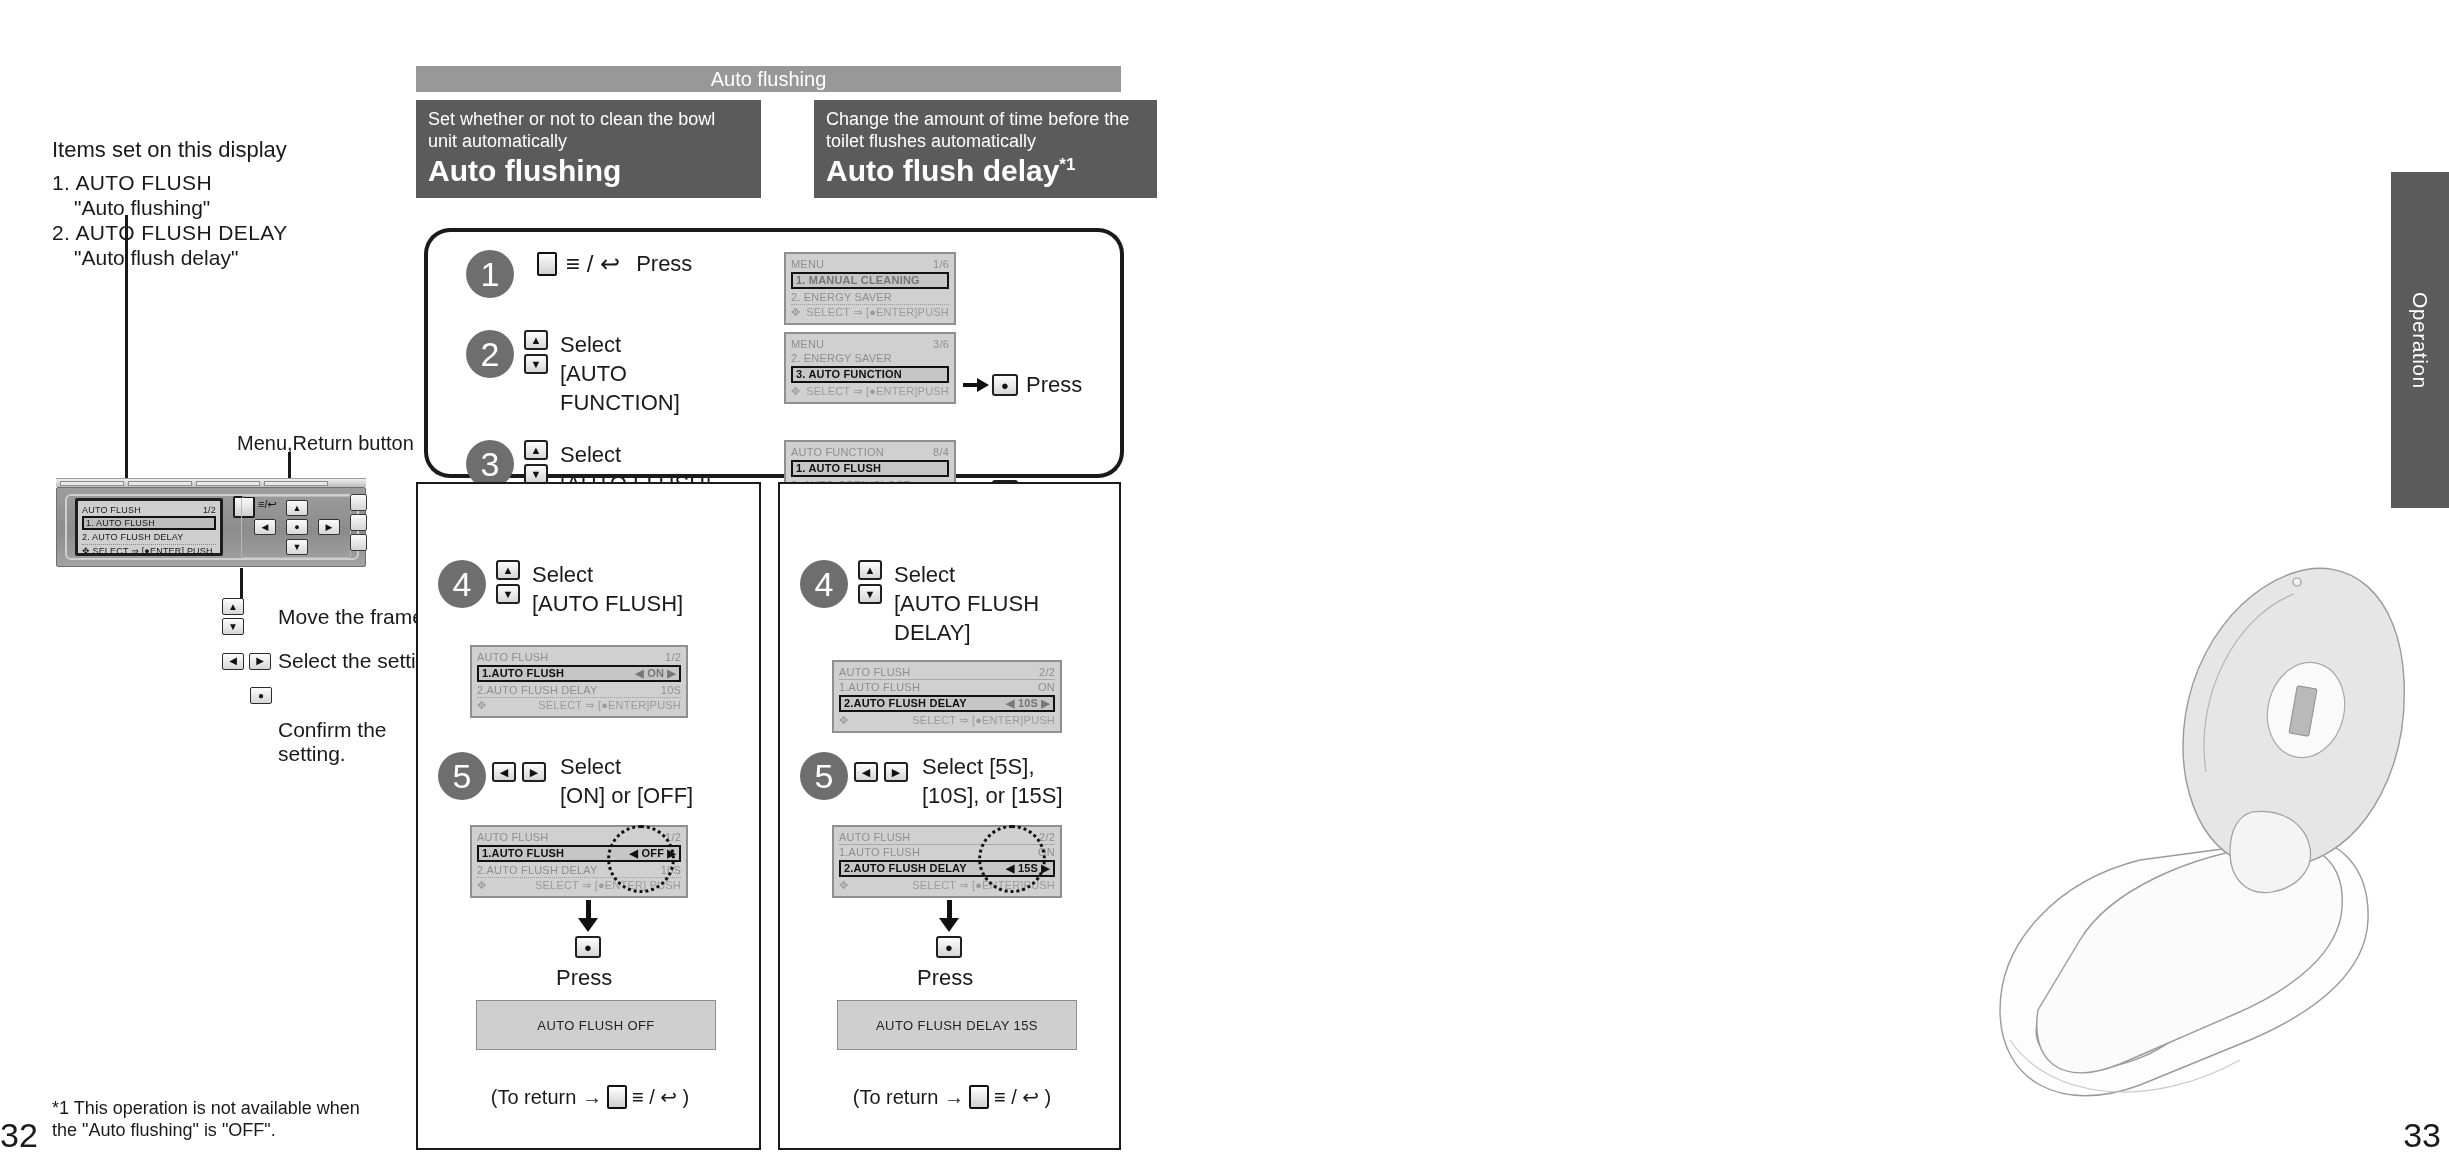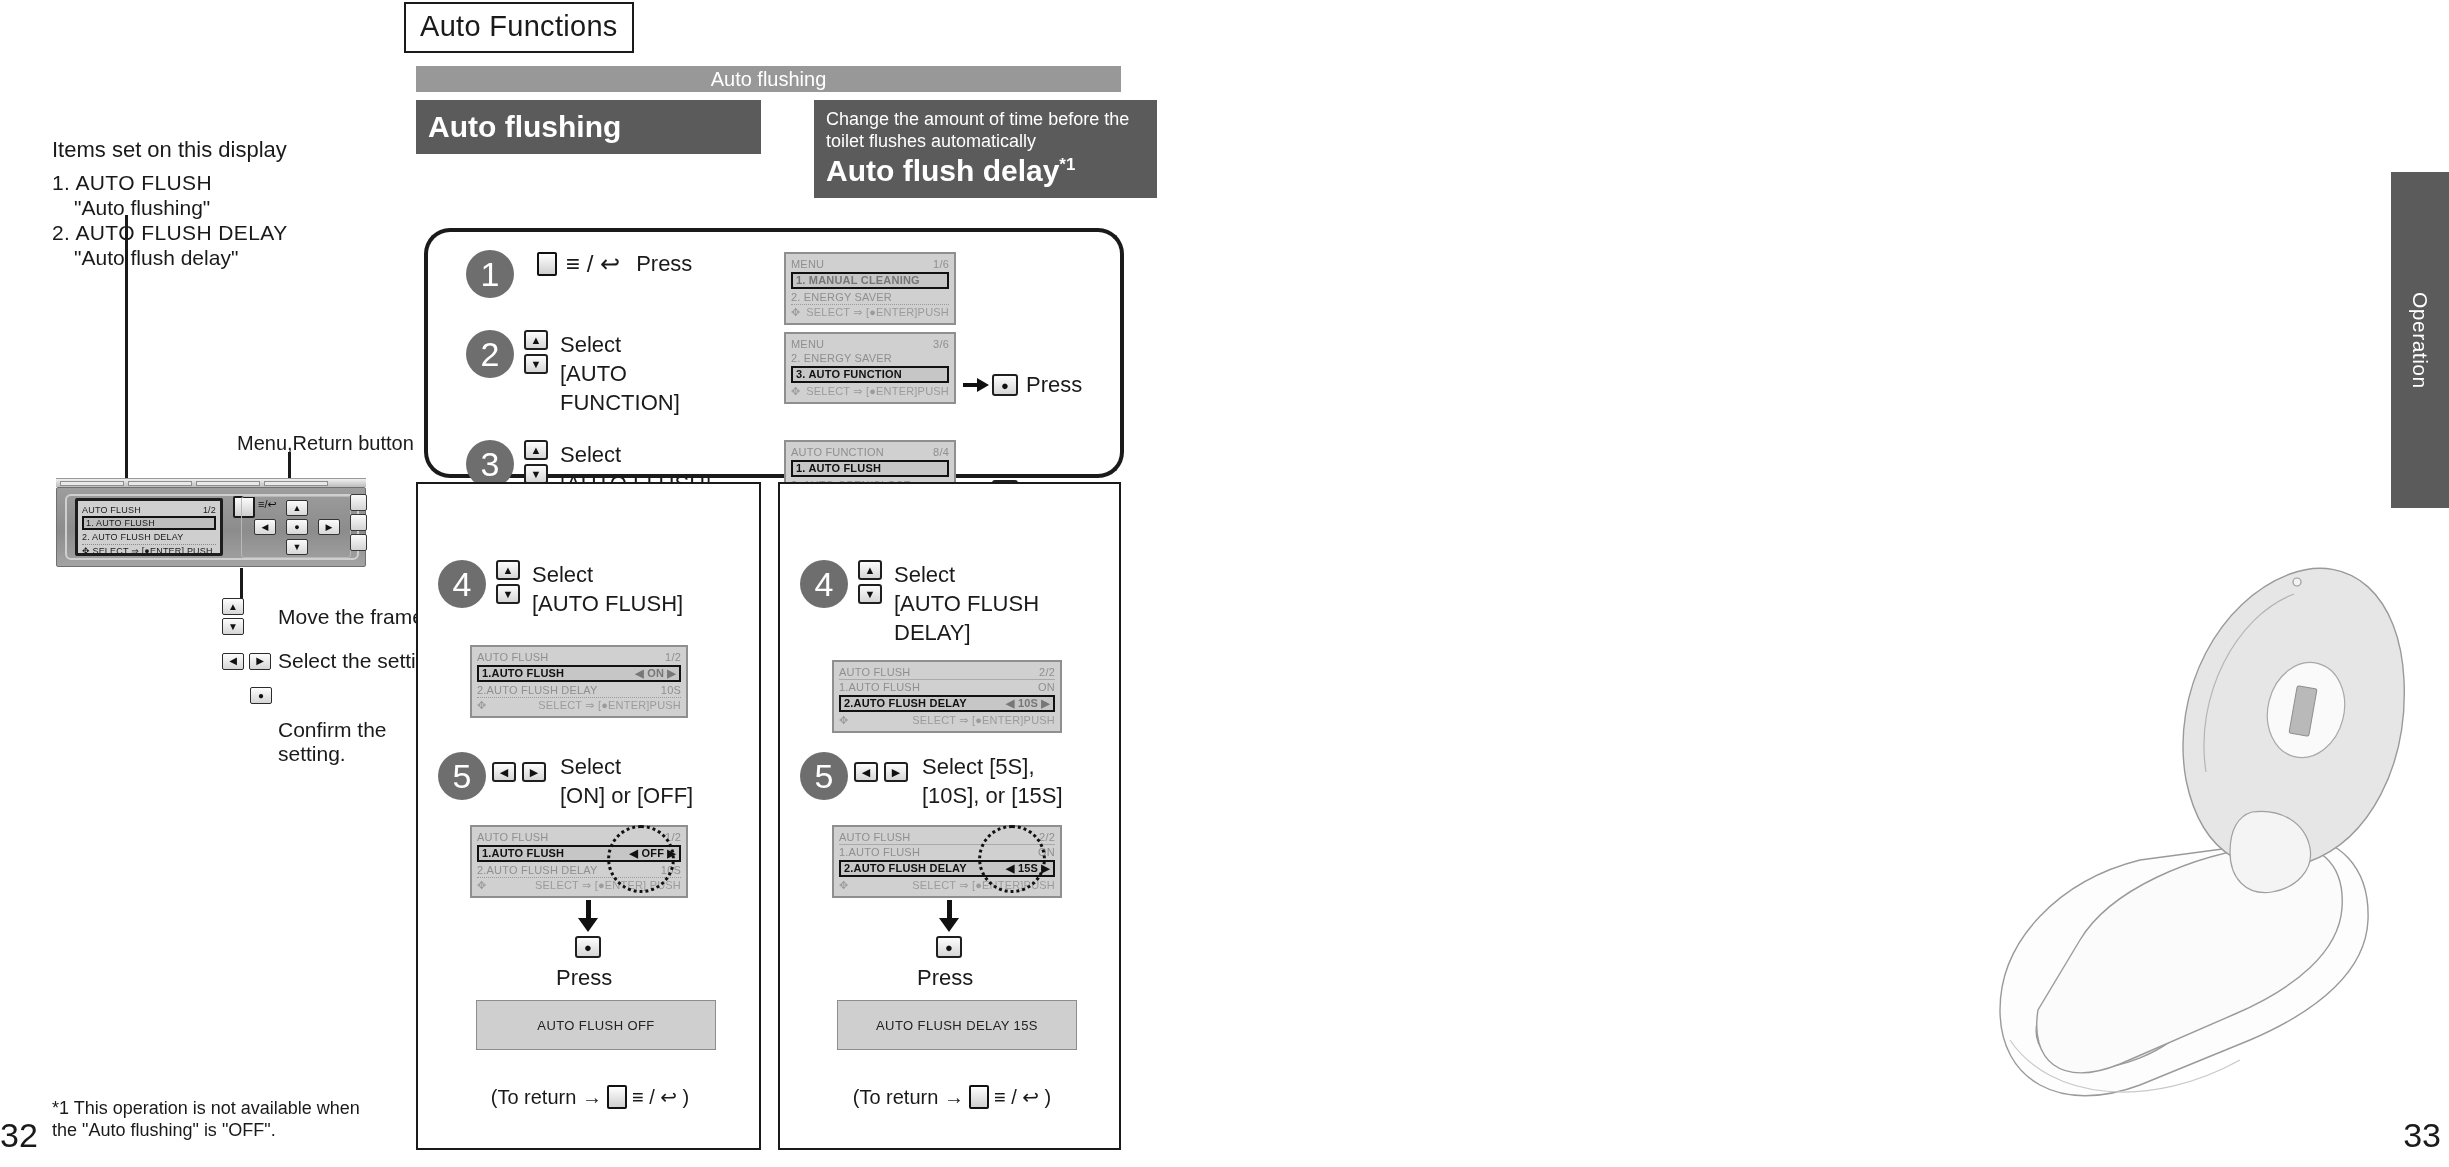--- a/index.html
+++ b/index.html
@@ -244,21 +244,20 @@
   }
 
   
   .toilet { position:absolute; left:1990px; top:540px; width:430px; height:600px; }
 </style>
 </head>
 <body>
 
 <div id="page">
 
-  <div class="chapter-chip">Auto Functions</div>
 
   <div class="left-note">Items set on this display</div>
 
   <div class="left-list">
     <div class="ll-row">1. AUTO FLUSH</div>
     <div class="ll-sub">"Auto flushing"</div>
     <div class="ll-row">2. AUTO FLUSH DELAY</div>
     <div class="ll-sub">"Auto flush delay"</div>
   </div>
 
@@ -333,20 +332,21 @@
       </div>
       <div class="lg-text small" style="white-space:pre-line;">Confirm the
 setting.</div>
     </div>
   </div>
 
   <div class="section-head">Auto flushing</div>
 
   <div class="col col-a">
     <div class="col-header">
+      <div class="desc">Set whether or not to clean the bowl unit automatically</div>
       <div class="title"><span>Auto flushing</span></div>
     </div>
   </div>
 
   <div class="col col-b">
     <div class="col-header">
       <div class="desc">Change the amount of time before the toilet flushes automatically</div>
       <div class="title">
         <span>Auto flush delay</span><span class="sup">*1</span>
       </div>

